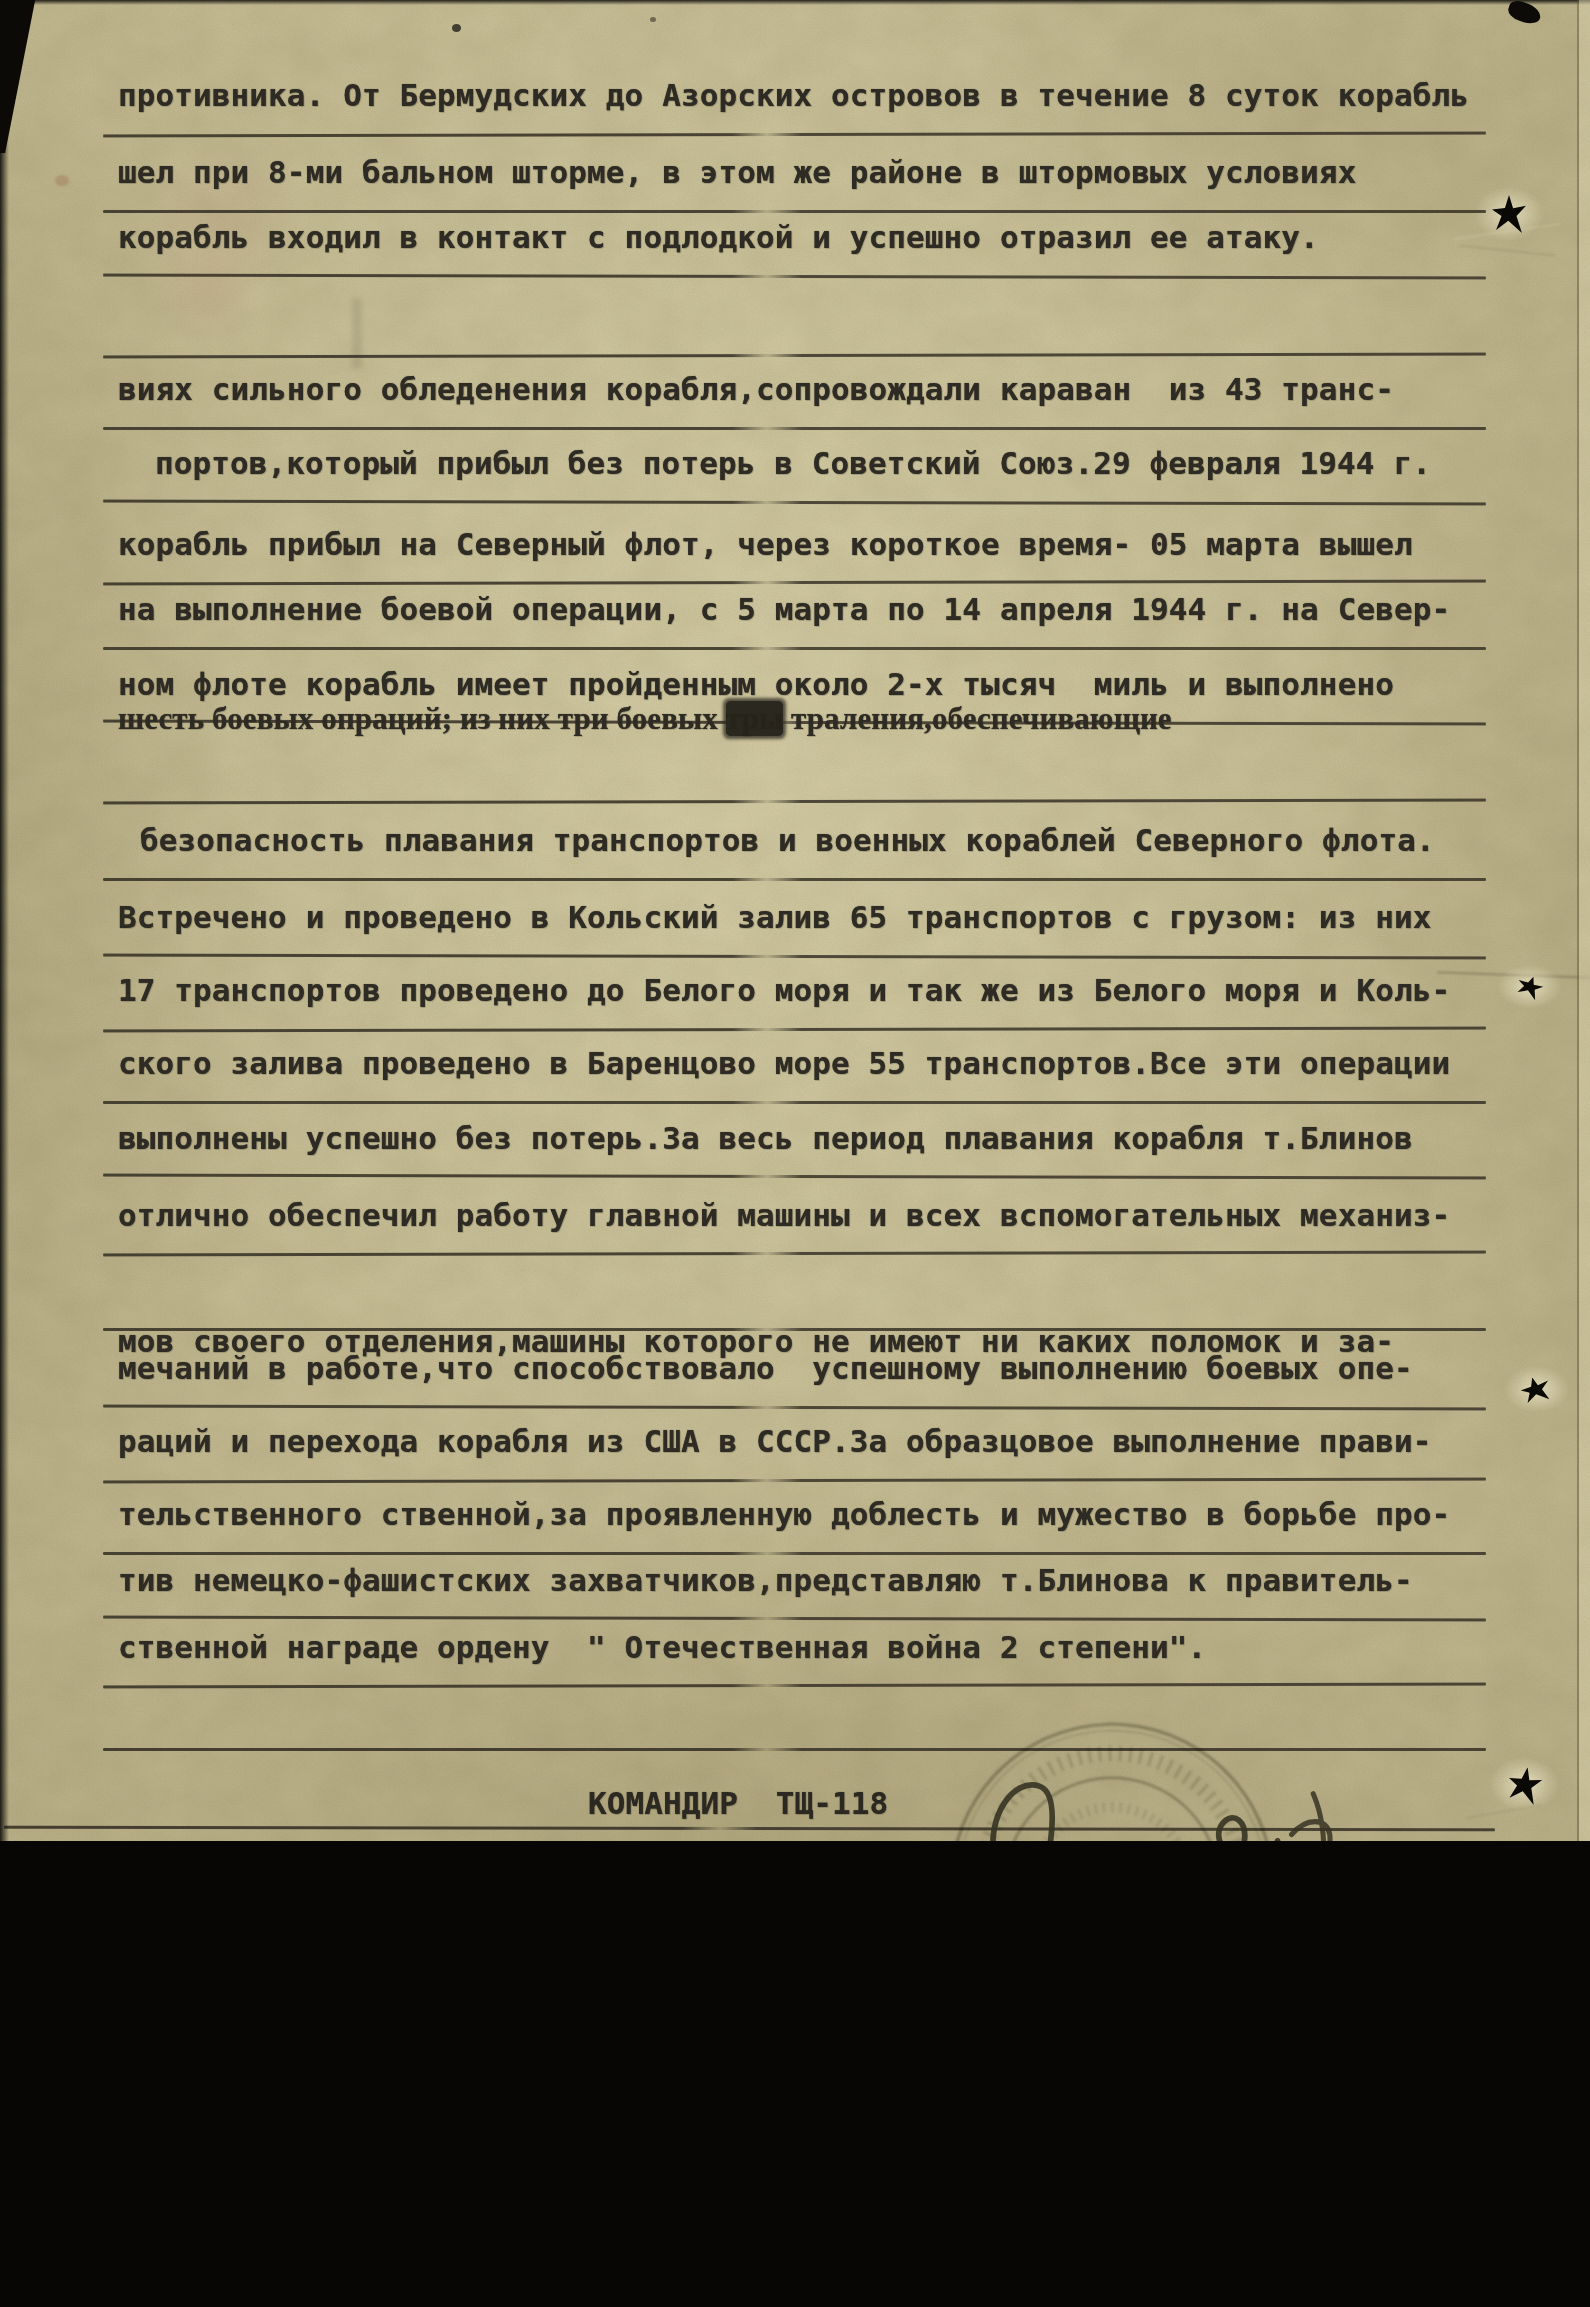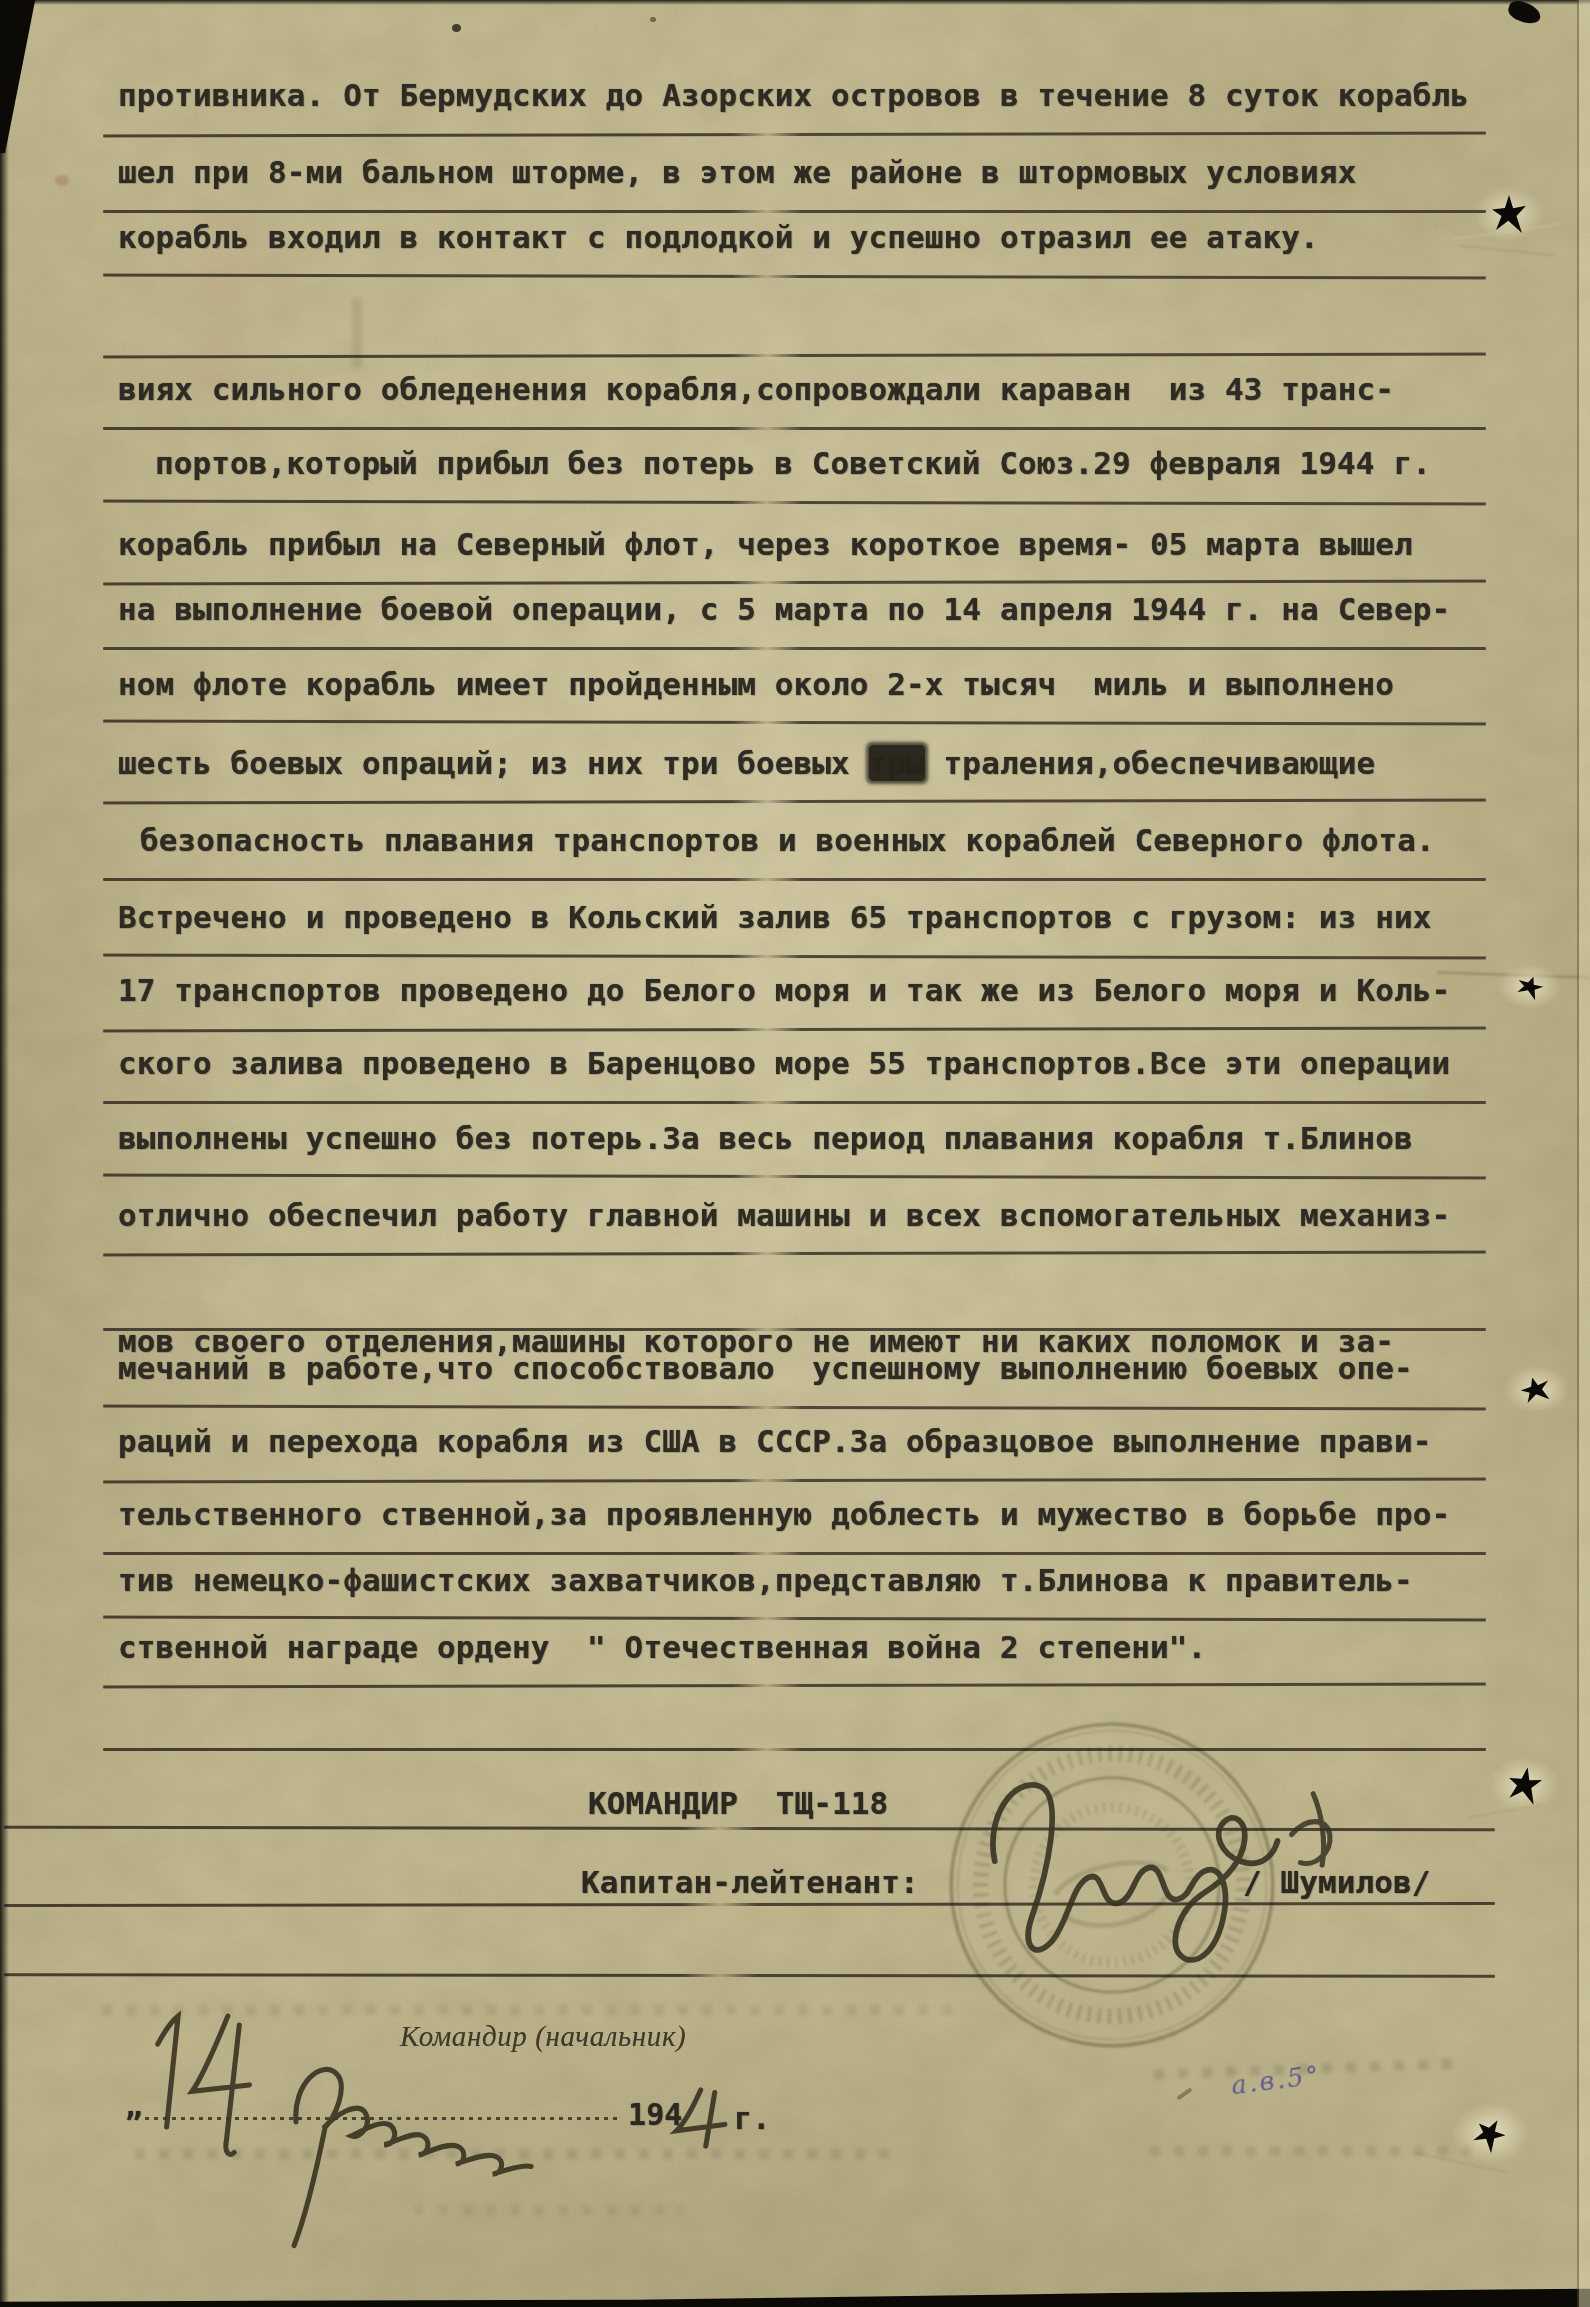--- a/index.html
+++ b/index.html
@@ -1,16 +1,16 @@
 <!DOCTYPE html>
 <html style="font-size:10.2px"><head>
 <meta charset="utf-8">
 <style>
   html,body{margin:0;padding:0;background:#070604;}
-  #page{position:relative;width:1591px;height:2307px;overflow:hidden;
+  #page{position:relative;width:1591px;height:1841px;overflow:hidden;
     background-color:#c9c098;
     background-image:
       radial-gradient(ellipse 956px 1338px at 48% 40%, rgba(255,250,216,0.30), rgba(255,250,216,0) 72%),
       radial-gradient(ellipse 574px 306px at 84% 6%, rgba(118,104,60,0.12), transparent 70%),
       radial-gradient(ellipse 1657px 574px at 50% 102%, rgba(108,94,54,0.20), transparent 75%),
       radial-gradient(ellipse 414px 1657px at -2% 50%, rgba(112,98,58,0.18), transparent 70%),
       radial-gradient(ellipse 446px 1657px at 102% 50%, rgba(112,98,58,0.14), transparent 72%),
       radial-gradient(circle 83px at 14% 12%, rgba(192,122,110,0.10), transparent 100%),
       radial-gradient(circle 57px at 13% 16%, rgba(192,122,110,0.09), transparent 100%),
       radial-gradient(circle 45px at 22% 31%, rgba(80,70,45,0.08), transparent 100%);
@@ -159,21 +159,21 @@
     <div class="docline" style="top: 373px;">виях сильного обледенения корабля,сопровождали караван  из 43 транс-</div>
     <div class="rule" style="top: 427px; transform: rotate(0deg);"></div>
     <div class="docline" style="top: 447px; margin-left: 37px;">портов,который прибыл без потерь в Советский Союз.29 февраля 1944 г.</div>
     <div class="rule" style="top: 501px; transform: rotate(0.12deg);"></div>
     <div class="docline" style="top: 528px;">корабль прибыл на Северный флот, через короткое время- 05 марта вышел</div>
     <div class="rule" style="top: 581px; transform: rotate(-0.12deg);"></div>
     <div class="docline" style="top: 593px;">на выполнение боевой операции, с 5 марта по 14 апреля 1944 г. на Север-</div>
     <div class="rule" style="top: 647px; transform: rotate(0deg);"></div>
     <div class="docline" style="top: 668px;">ном флоте корабль имеет пройденным около 2-х тысяч  миль и выполнено</div>
     <div class="rule" style="top: 721px; transform: rotate(0.12deg);"></div>
-    <div class="docline" style="top: 747px;"><span>шесть боевых опраций; из них три боевых </span><span class="blot">тры</span><span> траления,обеспечивающие</span></div>
+    <div class="docline" style="top: 702px; font-family: Liberation Serif, serif;"><span>шесть боевых опраций; из них три боевых </span><span class="blot">тры</span><span> траления,обеспечивающие</span></div>
     <div class="rule" style="top: 800px; transform: rotate(-0.12deg);"></div>
     <div class="docline" style="top: 824px; margin-left: 22px;">безопасность плавания транспортов и военных кораблей Северного флота.</div>
     <div class="rule" style="top: 878px; transform: rotate(0deg);"></div>
     <div class="docline" style="top: 901px;">Встречено и проведено в Кольский залив 65 транспортов с грузом: из них</div>
     <div class="rule" style="top: 955px; transform: rotate(0.12deg);"></div>
     <div class="docline" style="top: 974px;">17 транспортов проведено до Белого моря и так же из Белого моря и Коль-</div>
     <div class="rule" style="top: 1028px; transform: rotate(-0.12deg);"></div>
     <div class="docline" style="top: 1047px;">ского залива проведено в Баренцово море 55 транспортов.Все эти операции</div>
     <div class="rule" style="top: 1101px; transform: rotate(0deg);"></div>
     <div class="docline" style="top: 1122px;">выполнены успешно без потерь.За весь период плавания корабля т.Блинов</div>

